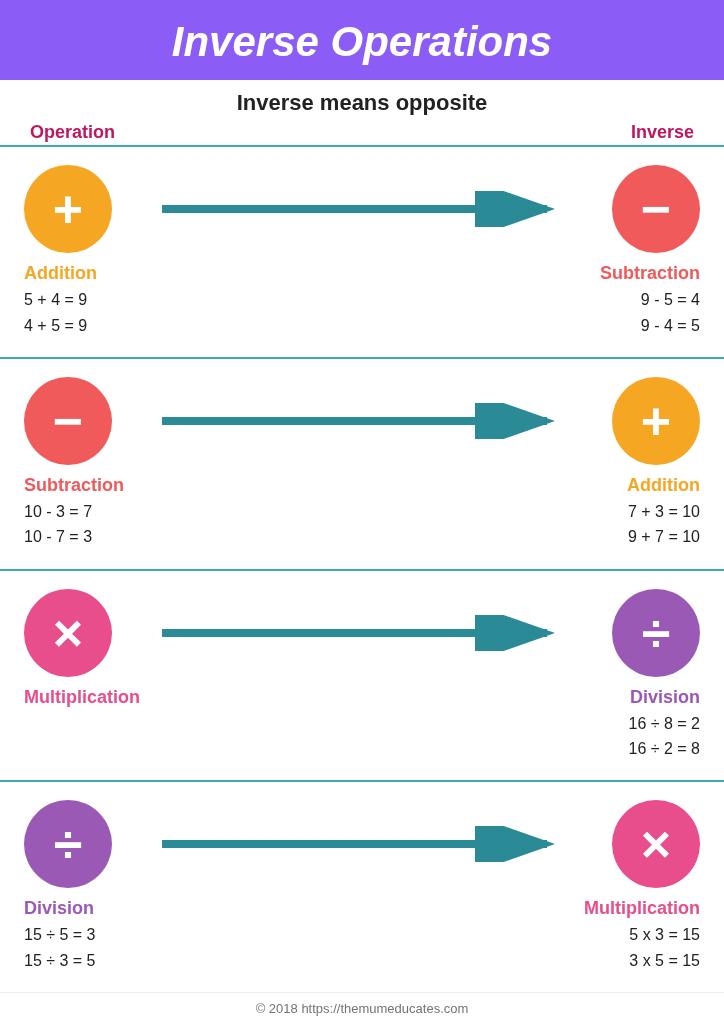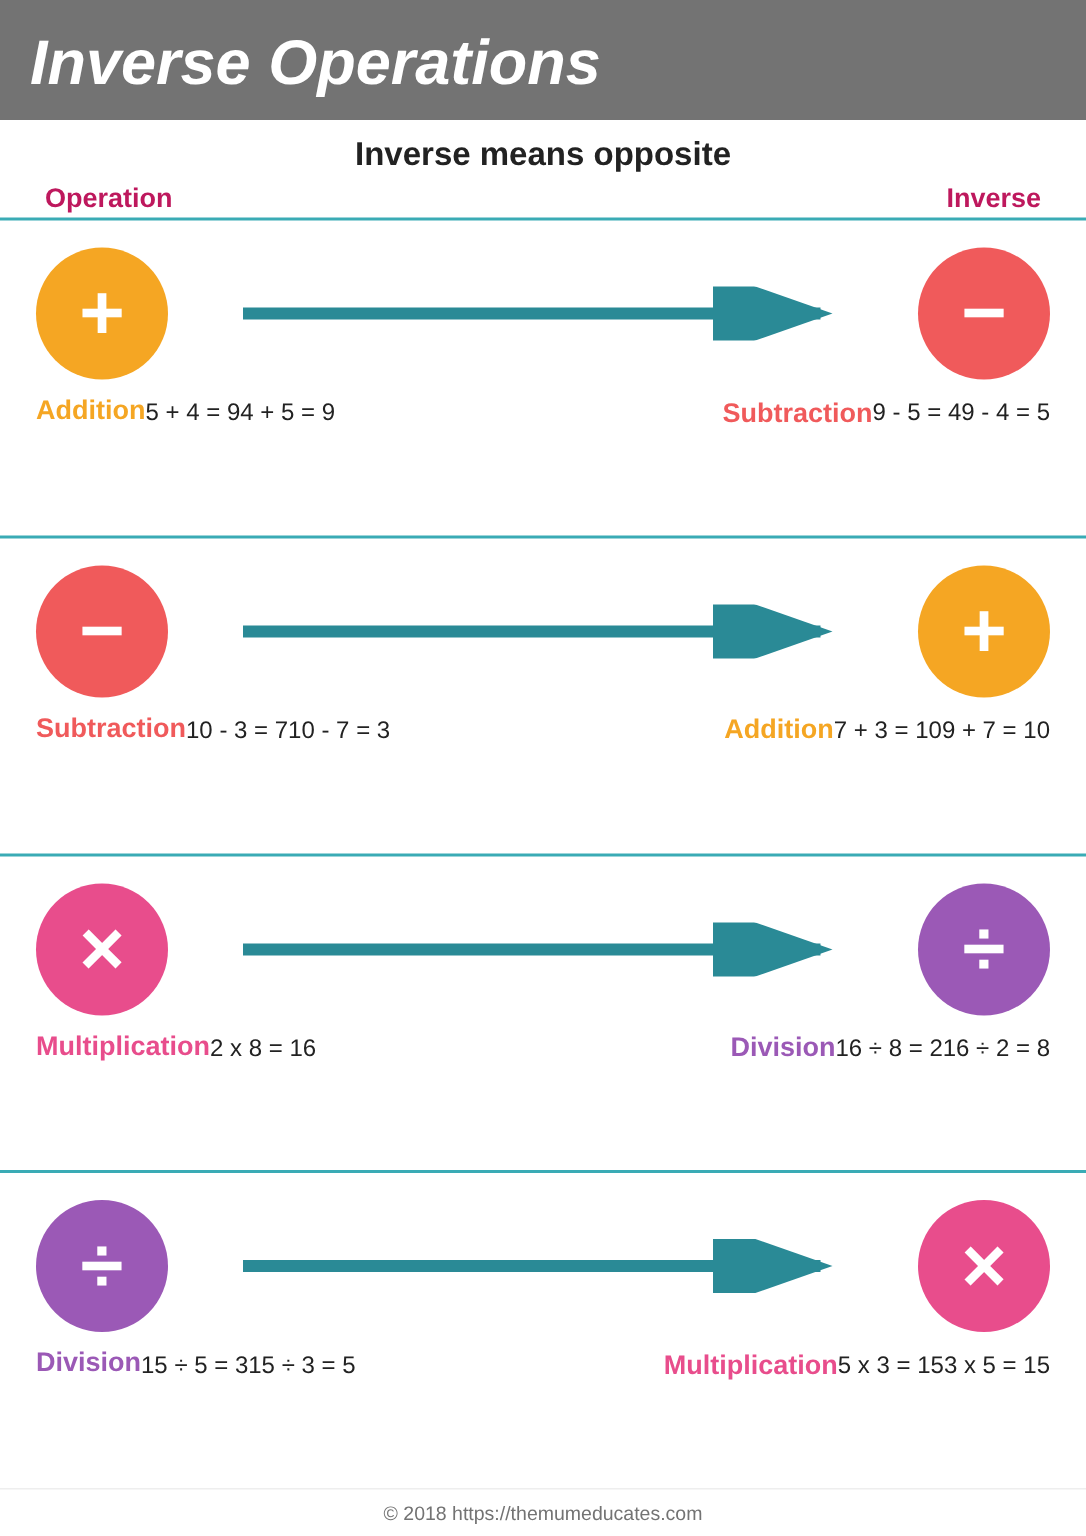--- a/index.html
+++ b/index.html
@@ -6,22 +6,23 @@
     body {
       width: 724px;
       min-height: 1024px;
       background: #fff;
       font-family: Arial, sans-serif;
       display: flex;
       flex-direction: column;
     }
 
     .header {
-      background: #737373;
+      background: #8b5cf6;
       padding: 18px 20px 14px;
+      text-align: center;
     }
     .header-title {
       color: #fff;
       font-size: 42px;
       font-weight: bold;
       font-style: italic;
     }
 
     .subtitle-row {
       text-align: center;
@@ -104,21 +105,21 @@
     }
 
     .op-row-bottom {
       display: flex;
       justify-content: space-between;
       margin-top: 4px;
     }
 
     .op-left, .op-right {
       display: flex;
-      flex-direction: row;
+      flex-direction: column;
     }
 
     .op-right {
       text-align: right;
       align-items: flex-end;
     }
 
     .op-name {
       font-size: 18px;
       font-weight: bold;
@@ -239,21 +240,20 @@
           <line x1="0" y1="18" x2="385" y2="18" stroke="#2a8a96" stroke-width="8" marker-end="url(#arrowhead2)"></line>
         </svg>
       </div>
       <div class="circle circle-purple">
         <span class="circle-symbol">÷</span>
       </div>
     </div>
     <div class="op-row-bottom">
       <div class="op-left">
         <span class="op-name op-name-pink">Multiplication</span>
-        <span class="op-eq">2  x 8 = 16</span>
       </div>
       <div class="op-right">
         <span class="op-name op-name-purple">Division</span>
         <span class="op-eq">16 ÷ 8 = 2</span>
         <span class="op-eq">16 ÷ 2 = 8</span>
       </div>
     </div>
   </div>
     <div class="op-row">
     <div class="op-row-top">

